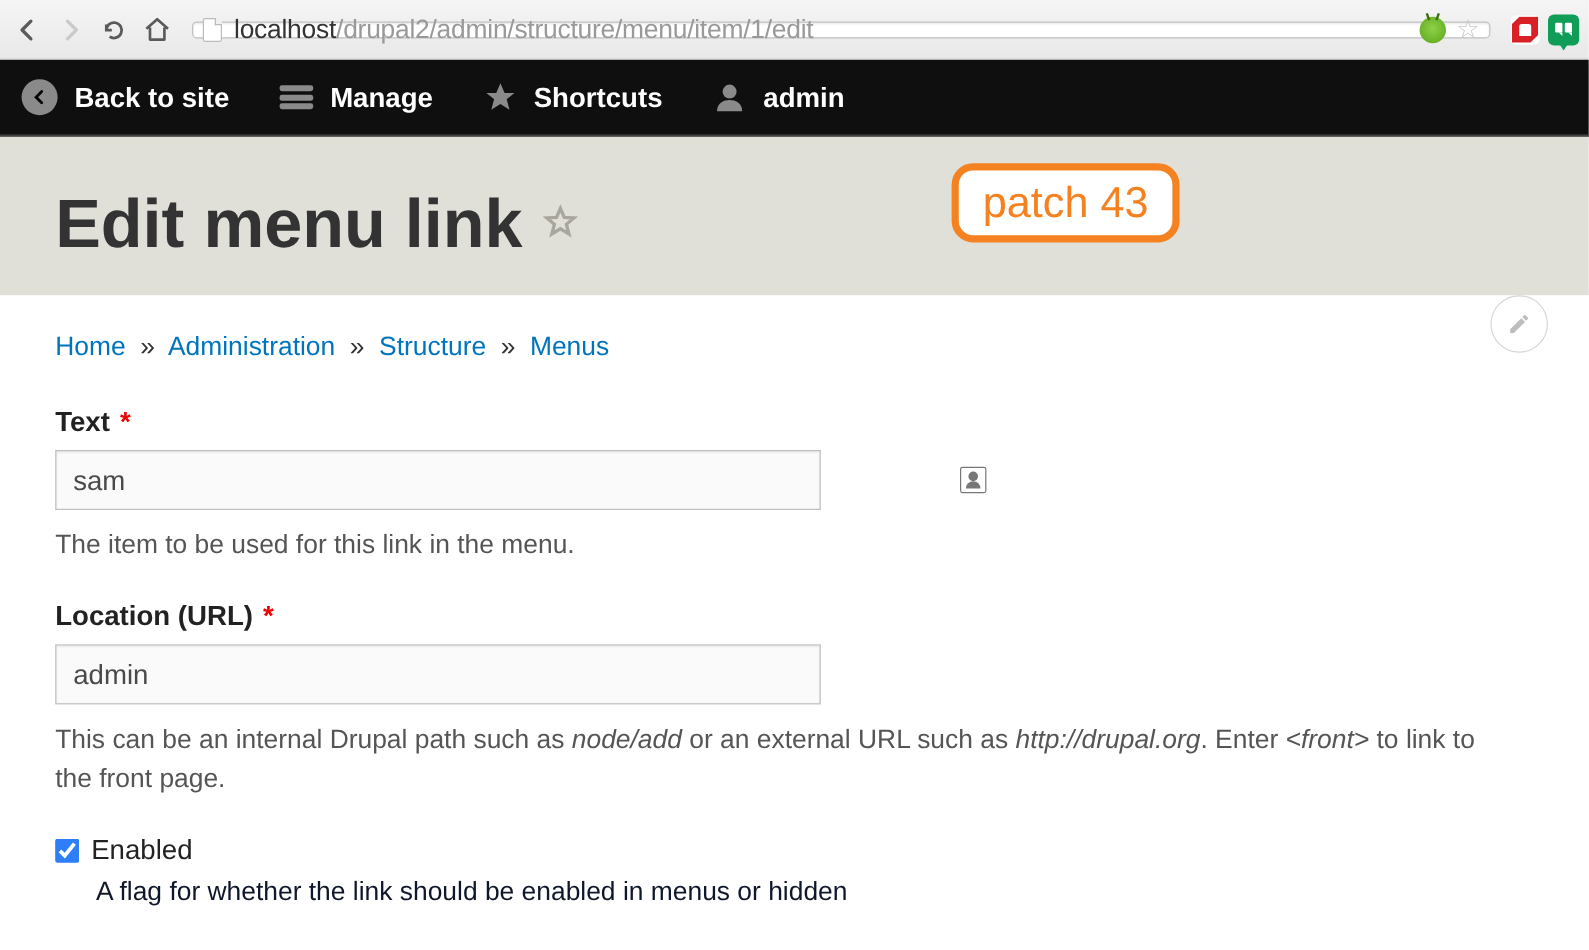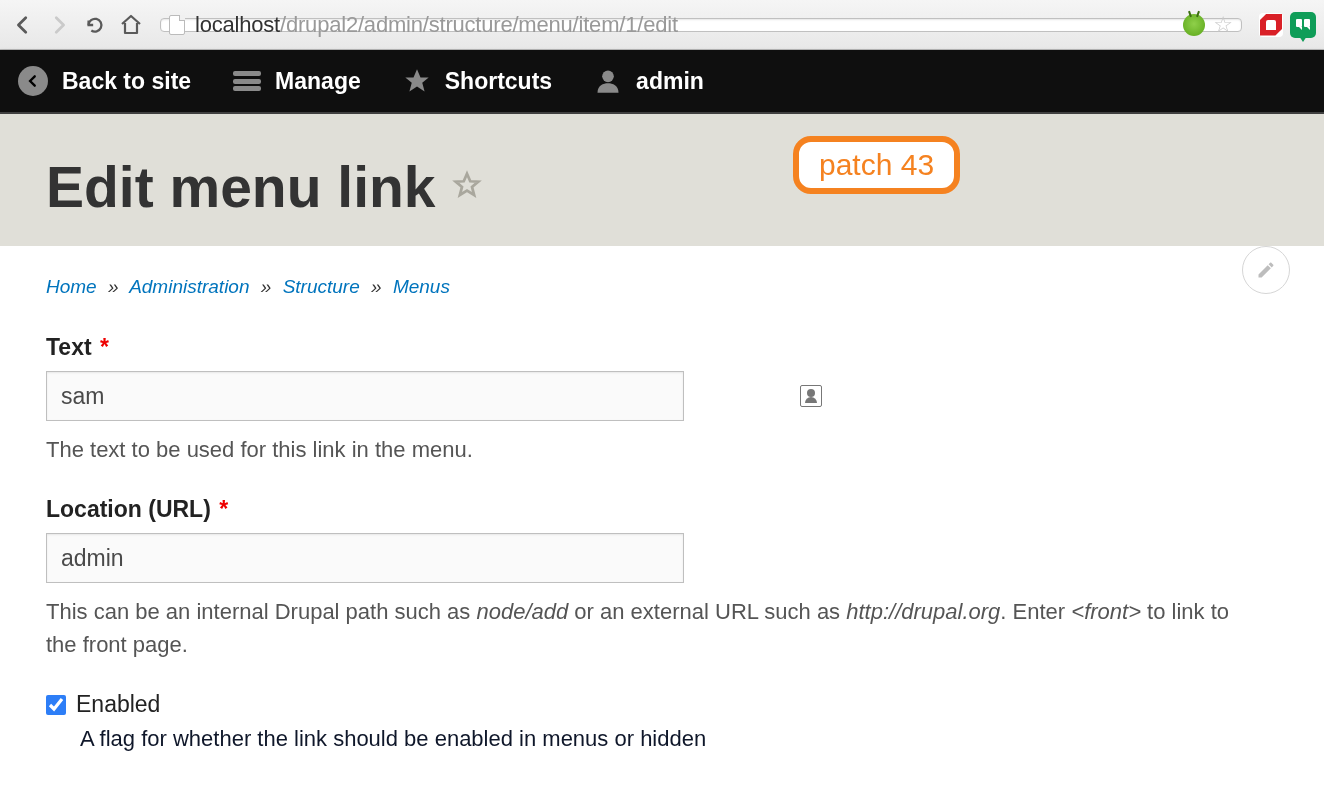--- a/index.html
+++ b/index.html
@@ -36,27 +36,27 @@
     .ab-back-circle { width:30px; height:30px; border-radius:50%; background:#8a8a8a; display:flex; align-items:center; justify-content:center; color:#000; font-size:18px; }
     .ab-menu-lines { width:28px; height:20px; display:flex; flex-direction:column; justify-content:space-between; }
     .ab-menu-lines span { height:5px; background:#8a8a8a; border-radius:2px; }
     .ab-star svg, .ab-user svg { width:28px; height:28px; fill:#8a8a8a; }
 
     
     .page-header { background:#e0dfd8; padding: 40px 46px 26px; display:flex; align-items:center; position:relative; }
     .page-title { font-size:57px; font-weight:bold; color:#333; margin-right:16px; }
     .page-star { color:#b8b6ad; }
     .page-star svg { width:30px; height:30px; fill:none; stroke:#a9a79d; stroke-width:2.2; }
-    .badge { position:absolute; left:793px; top:22px; background:#fff; color:#f58220; border:6px solid #f58220; border-radius:18px; padding:6px 20px; font-size:30px; font-weight:500; }
+    .badge { position:absolute; left:793px; top:22px; background:#fff; color:#f58220; border:6px solid #f58220; border-radius:18px; padding:6px 20px; font-size:36px; font-weight:500; }
 
     
     .content { padding: 30px 46px 0; position:relative; }
     .edit-fab { position:absolute; right:34px; top:0; width:48px; height:48px; border:1px solid #d6d6d6; border-radius:50%; display:flex; align-items:center; justify-content:center; background:#fff; cursor:pointer; }
     .edit-fab svg { width:20px; height:20px; fill:#bdbdbd; }
-    .breadcrumb { font-size:19px; margin-bottom: 36px; font-style: italic; }
+    .breadcrumb { font-size:22px; margin-bottom: 36px; }
     .breadcrumb a { color:#0074bd; text-decoration:none; }
     .breadcrumb .sep { color:#333; margin:0 6px; }
 
     .form-item { margin-bottom: 30px; }
     .form-label { font-size:23px; font-weight:bold; color:#222; margin-bottom:10px; display:block; }
     .required { color:#e00; font-size:23px; margin-left:2px; }
     .text-input { width: 638px; height:50px; border:1px solid #bfbfbf; background:#fafafa; font-size:23px; padding:0 14px; color:#4a4a4a; box-shadow: inset 0 1px 2px rgba(0,0,0,0.08); position:relative; }
     .input-wrap { position:relative; width:786px; }
     .contact-icon { position:absolute; right:10px; top:50%; transform:translateY(-50%); width:22px; height:22px; border:1.5px solid #777; border-radius:2px; display:flex; align-items:center; justify-content:center; }
     .contact-icon:before { content:""; width:8px; height:8px; border-radius:50%; background:#777; position:absolute; top:3px; }
@@ -180,21 +180,21 @@
     <span class="sep">»</span>
     <a href="#">Menus</a>
   </nav>
 
   <div class="form-item">
     <label class="form-label"><span>Text</span> <span class="required">*</span></label>
     <div class="input-wrap">
       <input type="text" class="text-input" value="sam" style="">
       <span class="contact-icon"></span>
     </div>
-    <p class="description">The text to be used for this link in the menu.</p>
+    <p class="description">The item to be used for this link in the menu.</p>
   </div>
 
   <div class="form-item">
     <label class="form-label"><span>Location (URL)</span> <span class="required">*</span></label>
     <input type="text" class="text-input" value="admin" style="">
     <p class="description">
       <span>This can be an internal Drupal path such as </span><em>node/add</em><span> or an external URL such as </span><em>http://drupal.org</em><span>. Enter </span><em>&lt;front&gt;</em><span> to link to the front page.</span>
     </p>
   </div>
 

